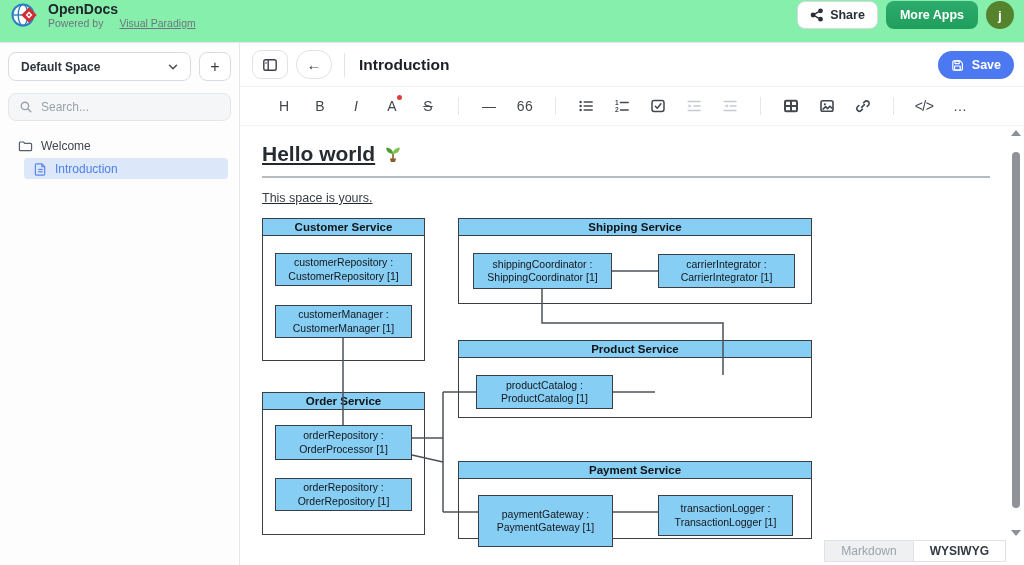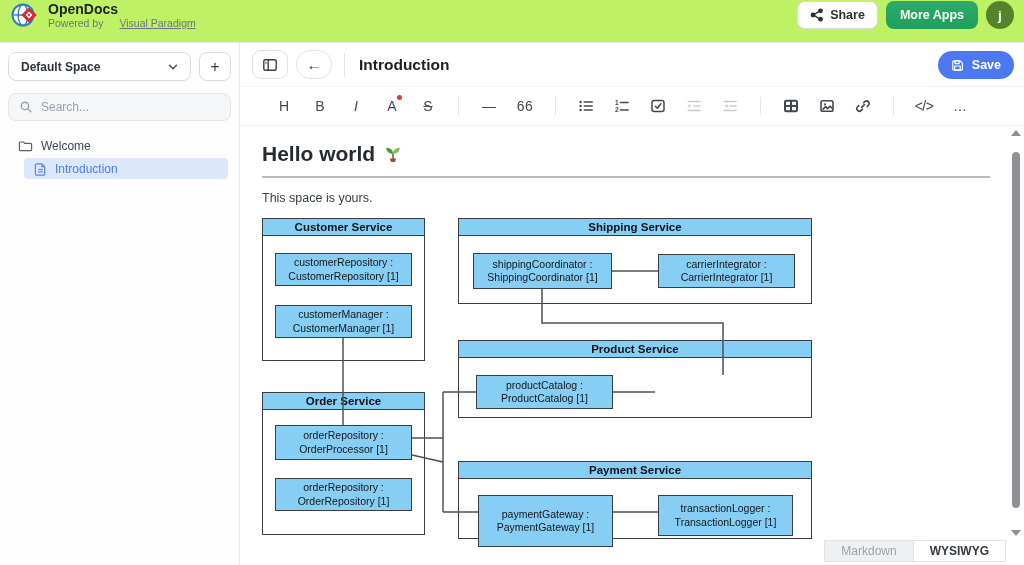--- a/index.html
+++ b/index.html
@@ -1,21 +1,21 @@
 <!DOCTYPE html>
 <html><head>
 <meta charset="utf-8">
 <style>
   * { box-sizing: border-box; margin: 0; padding: 0; }
   html,body { width:1024px; height:565px; }
   body { font-family:"Liberation Sans", sans-serif; background:#ffffff; color:#23282e; overflow:hidden; }
   .app { width:1024px; height:565px; display:flex; flex-direction:column; background:#fff; }
 
   
-  .topbar { height:43px; border-bottom:1px solid #e4e7eb; display:flex; align-items:center; padding:0 10px 12px 10px; background:#bef264; flex:0 0 auto; }
+  .topbar { height:43px; border-bottom:1px solid #e4e7eb; display:flex; align-items:center; padding:0 10px 12px 10px; background:#86efac; flex:0 0 auto; }
   .brand { display:flex; align-items:center; gap:8px; }
   .brand-text { display:flex; flex-direction:column; line-height:1.15; }
   .app-name { font-size:14px; font-weight:bold; color:#21262d; }
   .powered { font-size:10.5px; color:#6e757d; }
   .powered a { color:#6e757d; text-decoration:underline; cursor:pointer; }
   .topbar-right { margin-left:auto; display:flex; align-items:center; gap:8px; }
   .share-btn { display:flex; align-items:center; gap:6px; height:28px; padding:0 12px; background:#fff; border:1px solid #d7dbe0; border-radius:8px; font-size:12.5px; font-weight:bold; color:#2b3036; cursor:pointer; font-family:inherit; }
   .moreapps-btn { height:28px; padding:0 14px; background:linear-gradient(180deg,#2dab6d,#1f9e5b); border:none; border-radius:8px; font-size:12.5px; font-weight:bold; color:#fff; cursor:pointer; font-family:inherit; }
   .avatar { width:28px; height:28px; border-radius:50%; background:#55822d; color:#fff; font-size:13.5px; font-weight:bold; display:flex; align-items:center; justify-content:center; cursor:pointer; }
 
@@ -58,21 +58,21 @@
   .g-quote { font-size:12px; font-weight:800; letter-spacing:0.5px; }
   .g-code { font-size:12px; font-weight:700; letter-spacing:-0.5px; }
   .g-more { font-size:16px; font-weight:800; }
   .a-wrap { position:relative; }
   .a-dot { position:absolute; top:-3px; right:-5px; width:5px; height:5px; border-radius:50%; background:#e23b3b; }
   .fmt-div { width:1px; height:18px; background:#e4e6ea; margin:0 12px; }
   .fmt-btn.disabled { color:#c6cad0; cursor:default; }
 
   
   .editor { flex:1; position:relative; min-height:0; }
-  .doc { padding:16px 34px 0 22px; }
+  .doc { padding:16px 34px 0 22px;text-decoration:underline; }
   .doc h1 { font-size:21px; font-weight:800; color:#262b31; display:flex; align-items:center; }
   .doc h1 .sprout { margin-left:8px; }
   .doc hr { border:none; height:2px; background:#b6bbc1; margin-top:10px; }
   .doc p { margin-top:13px; font-size:12.5px; color:#383e45; }
 
   
   .diagram { position:relative; width:552px; height:326px; margin-top:11px; }
   .svc { position:absolute; background:#fff; border:1.6px solid #3a3e45; }
   .svc-h { height:17px; background:#87cef5; border-bottom:1.6px solid #3a3e45; display:flex; align-items:center; justify-content:center; font-size:11.5px; font-weight:bold; color:#101316; }
   .comp { position:absolute; background:#87cef5; border:1.6px solid #3a3e45; display:flex; flex-direction:column; align-items:center; justify-content:center; font-size:10.5px; line-height:1.25; color:#13161a; text-align:center; z-index:2; }

